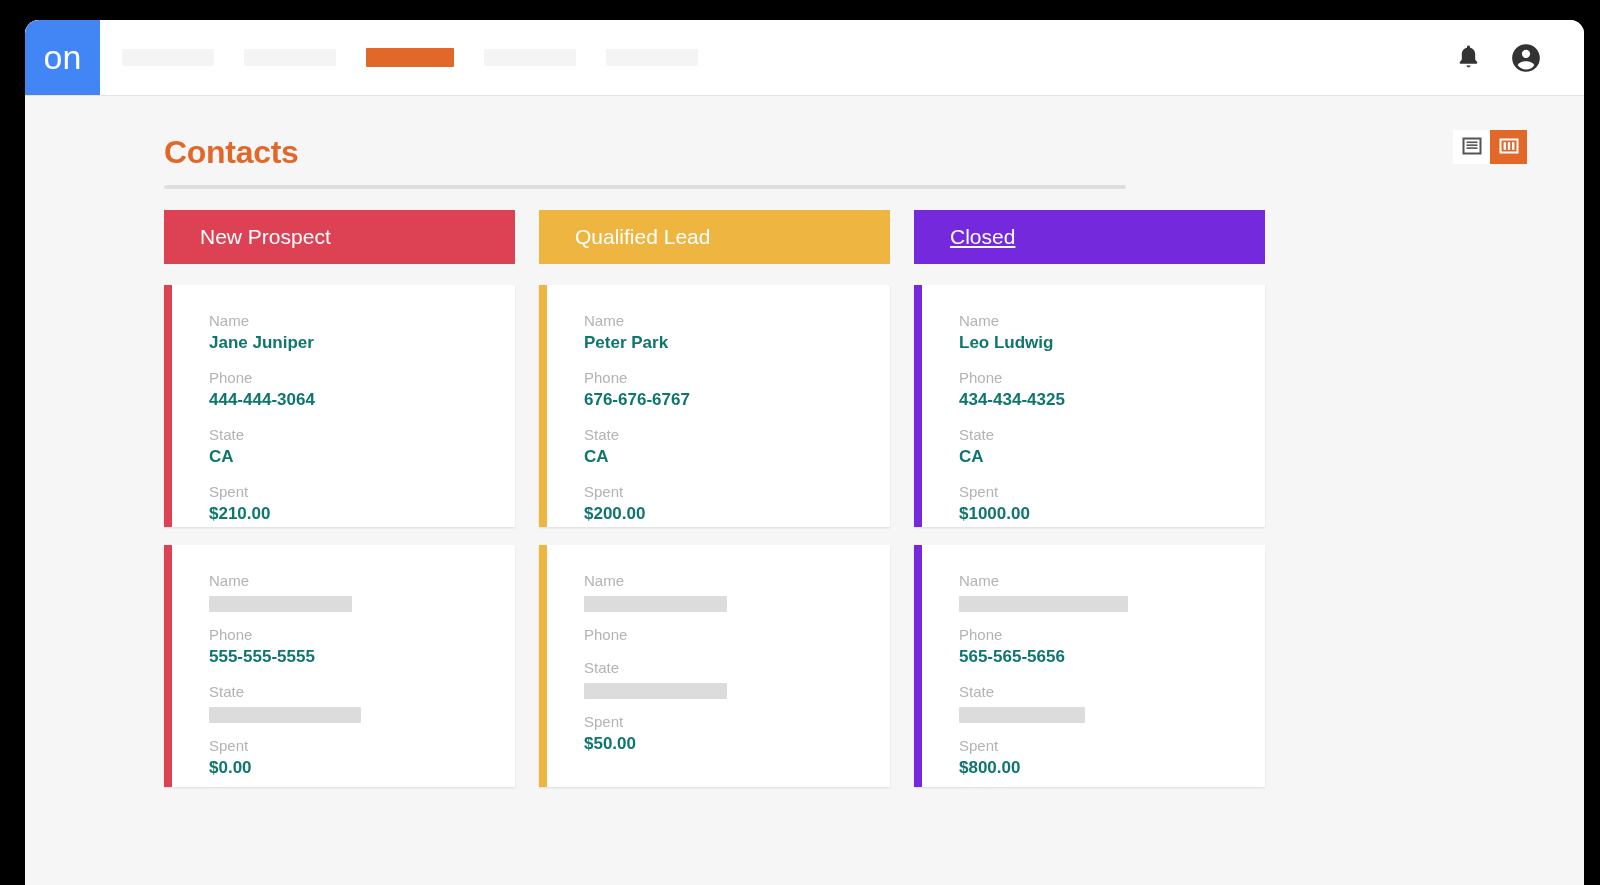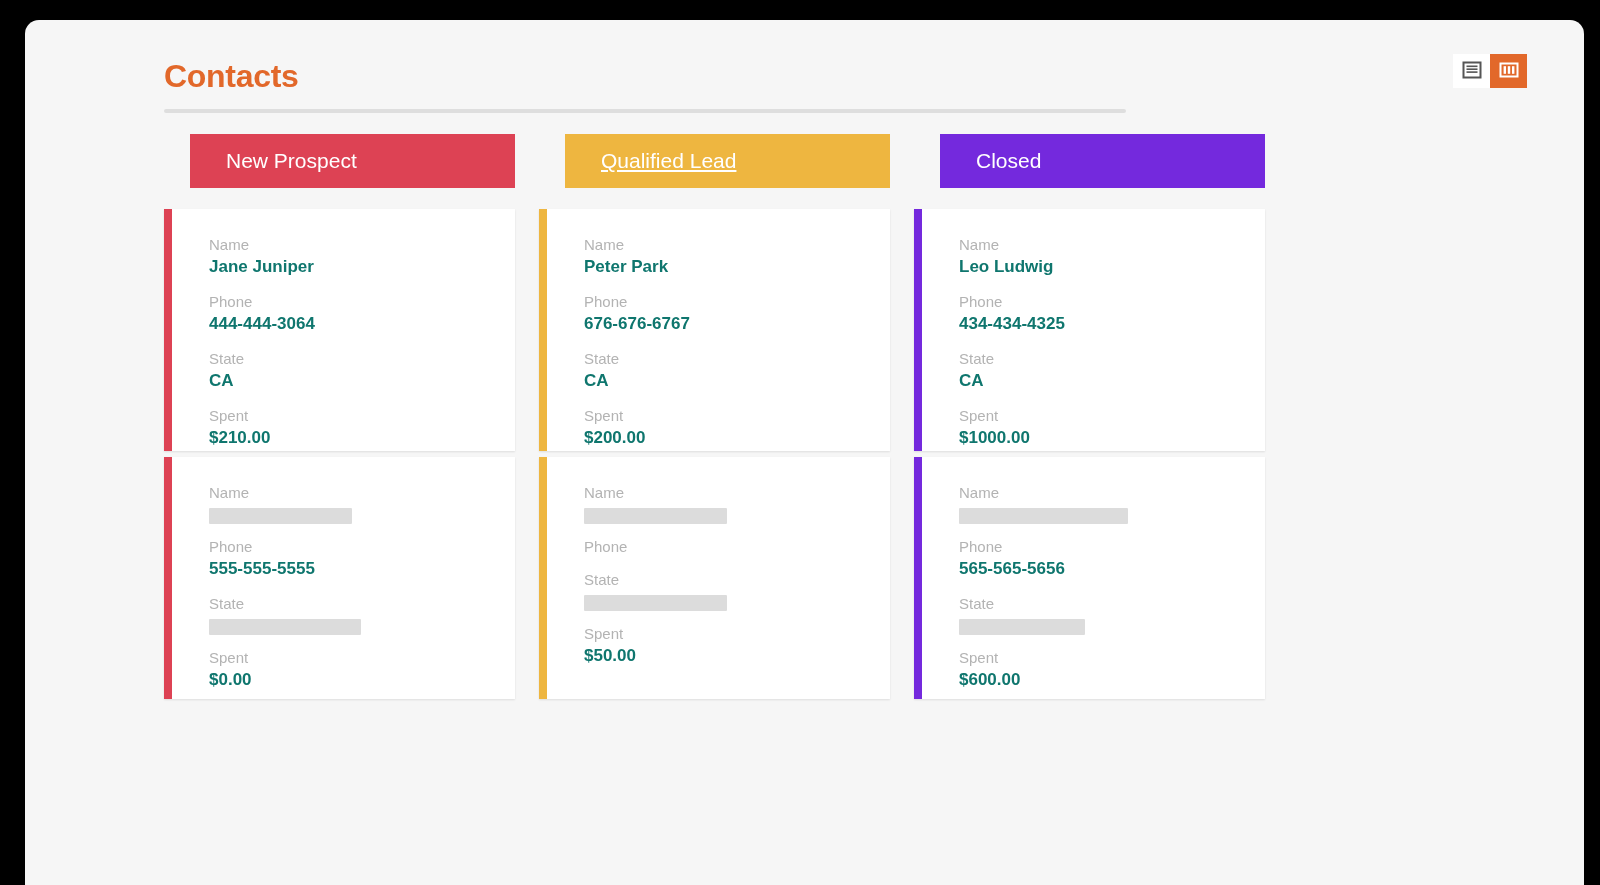--- a/index.html
+++ b/index.html
@@ -151,27 +151,26 @@
 
   .column-header {
     height: 54px;
     display: flex;
     align-items: center;
     padding-left: 36px;
     color: #ffffff;
     font-size: 21px;
     font-weight: 400;
     box-sizing: border-box;
-    margin-left: 26px;
   }
 
   .card-list {
     display: flex;
     flex-direction: column;
-    gap: 6px;
+    gap: 18px;
     padding-top: 21px;
   }
 
   .card {
     position: relative;
     background: #ffffff;
     height: 242px;
     box-sizing: border-box;
     padding: 26px 0 0 45px;
     box-shadow: 0 1px 2px rgba(0, 0, 0, 0.10);
@@ -212,20 +211,48 @@
     margin-bottom: 3px;
     border-radius: 1px;
   }
 </style>
 </head>
 <body>
 
 <div id="screen">
   <div id="app-frame">
 
+    <div id="topbar">
+
+      <div id="logo" style="background: rgb(66, 133, 244);">
+        <span>on</span>
+      </div>
+
+      <div id="nav">
+        <div class="nav-pill"></div>
+        <div class="nav-pill"></div>
+        <div class="nav-pill active" style="background: rgb(226, 104, 42);"></div>
+        <div class="nav-pill"></div>
+        <div class="nav-pill"></div>
+      </div>
+
+      <div id="topbar-actions">
+        <div class="topbar-icon">
+          <svg width="27" height="29" viewBox="0 0 24 26" fill="currentColor" aria-hidden="true">
+            <path d="M12 2.2c-.75 0-1.35.6-1.35 1.35v.75C7.9 4.92 6 7.35 6 10.2v4.6l-1.8 2.5c-.35.5 0 1.2.62 1.2h14.36c.62 0 .97-.7.62-1.2L18 14.8v-4.6c0-2.85-1.9-5.28-4.65-5.9v-.75c0-.75-.6-1.35-1.35-1.35z"></path>
+            <path d="M10.1 20.2c.25.95 1 1.6 1.9 1.6s1.65-.65 1.9-1.6z"></path>
+          </svg>
+        </div>
+        <div class="topbar-icon">
+          <svg width="32" height="32" viewBox="0 0 24 24" fill="currentColor" aria-hidden="true">
+            <path d="M12 1.6C6.26 1.6 1.6 6.26 1.6 12S6.26 22.4 12 22.4 22.4 17.74 22.4 12 17.74 1.6 12 1.6zm0 4.2a3.1 3.1 0 1 1 0 6.2 3.1 3.1 0 0 1 0-6.2zm0 14.9c-2.55 0-4.8-1.28-6.15-3.22.05-1.97 4.1-3.05 6.15-3.05 2.04 0 6.1 1.08 6.15 3.05A7.37 7.37 0 0 1 12 20.7z"></path>
+          </svg>
+        </div>
+      </div>
+    </div>
 
     <div id="content">
 
       <div id="view-toggle">
         <button class="toggle-btn">
           <span>
             <svg width="20" height="20" viewBox="0 0 20 20" aria-hidden="true">
               <rect x="1.5" y="2.5" width="17" height="15" fill="none" stroke="#555555" stroke-width="2"></rect>
               <rect x="4.5" y="5.5" width="11" height="1.6" fill="#555555"></rect>
               <rect x="4.5" y="8.4" width="11" height="1.6" fill="#555555"></rect>
@@ -293,21 +320,21 @@
               <div class="field">
                 <div class="field-label">Spent</div>
                 <div class="field-value">$0.00</div>
               </div>
             </div>
 
           </div>
         </div>
 
         <div class="column">
-          <div class="column-header" style="background: rgb(238, 182, 64); text-decoration: underline;">
+          <div class="column-header" style="background: rgb(238, 182, 64);">
             <span>Qualified Lead</span>
           </div>
           <div class="card-list">
 
             <div class="card">
               <div class="card-accent" style="background: rgb(238, 182, 64);"></div>
               <div class="field">
                 <div class="field-label">Name</div>
                 <div class="field-value">Peter Park</div>
               </div>
@@ -341,21 +368,21 @@
               <div class="field">
                 <div class="field-label">Spent</div>
                 <div class="field-value">$50.00</div>
               </div>
             </div>
 
           </div>
         </div>
 
         <div class="column">
-          <div class="column-header" style="background: rgb(116, 41, 221);">
+          <div class="column-header" style="background: rgb(116, 41, 221); text-decoration: underline;">
             <span>Closed</span>
           </div>
           <div class="card-list">
 
             <div class="card">
               <div class="card-accent" style="background: rgb(116, 41, 221);"></div>
               <div class="field">
                 <div class="field-label">Name</div>
                 <div class="field-value">Leo Ludwig</div>
               </div>
@@ -382,21 +409,21 @@
               <div class="field">
                 <div class="field-label">Phone</div>
                 <div class="field-value">565-565-5656</div>
               </div>
               <div class="field">
                 <div class="field-label">State</div>
                 <div class="field-value redacted" style="width: 126px;"></div>
               </div>
               <div class="field">
                 <div class="field-label">Spent</div>
-                <div class="field-value">$600.00</div>
+                <div class="field-value">$800.00</div>
               </div>
             </div>
 
           </div>
         </div>
 
       </div>
     </div>
   </div>
 </div>

